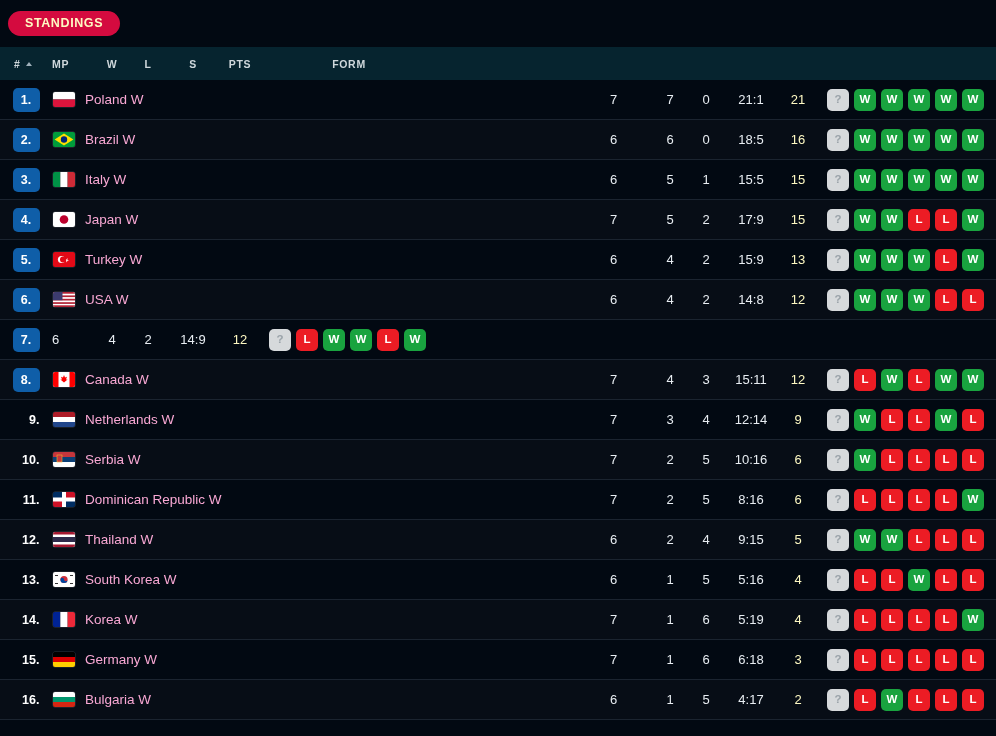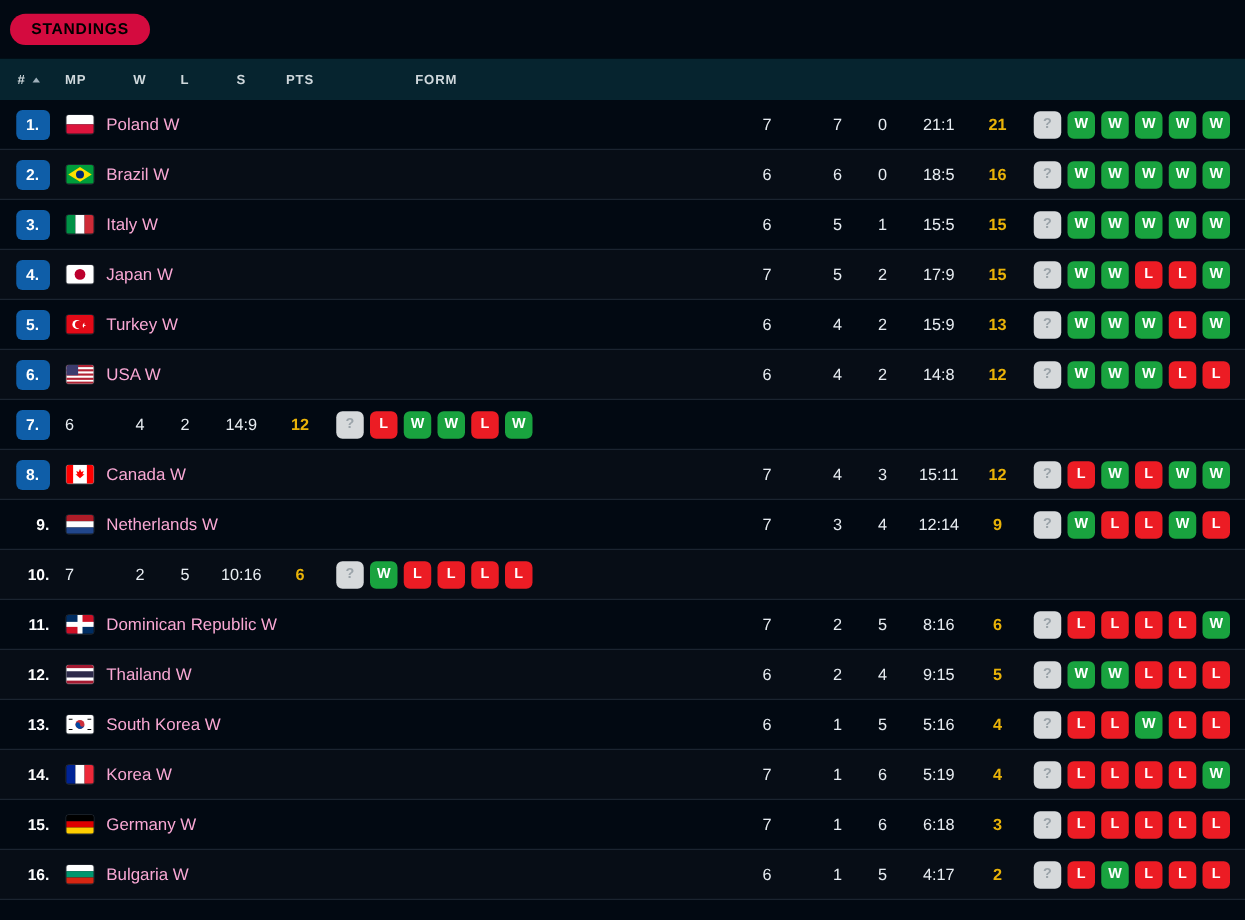--- a/index.html
+++ b/index.html
@@ -6,21 +6,21 @@
   html,body{
     width:996px; height:736px;
     background:#020912;
     font-family:"Liberation Sans", sans-serif;
     color:#ffffff;
     overflow:hidden;
   }
   
   .tabbar{ height:47px; display:flex; align-items:center; padding-left:8px; background:#020912; }
   .tab{
-    background:#d40b3f; color:#000000; font-size:12.5px; font-weight:bold;
+    background:#d40b3f; color:#fef9c3; font-size:12.5px; font-weight:bold;
     letter-spacing:.6px; padding:6px 17px; border-radius:18px; line-height:1;
     cursor:pointer; user-select:none;
   }
   
   .table{ width:996px; }
   .row{ display:flex; align-items:center; width:996px; }
 
   .hdr{
     height:33px; background:#06242f; color:#cfd8dc;
     font-size:10.5px; font-weight:bold; letter-spacing:.7px;
@@ -56,21 +56,21 @@
     width:27px;display:flex;align-items:center;justify-content:flex-end;
     font-size:12.5px;font-weight:bold;color:#ffffff;
   }
 
   
   .flag{ width:22px;height:15px;border-radius:2px;overflow:hidden;flex:0 0 auto;
          display:block;box-shadow:0 0 0 .5px rgba(255,255,255,.18); }
   .teamname{ font-size:13.5px; color:#f9a8d4; white-space:nowrap; }
 
   .stat{ font-size:13px; color:#e8edf2; font-weight:normal; }
-  .stat.pts{ font-weight:bold; color:#eab308; }
+  .stat.pts{ font-weight:normal; color:#fef9c3; }
 
   
   .fb{
     width:22px;height:22px;border-radius:5px;
     display:flex;align-items:center;justify-content:center;
     font-size:11.5px;font-weight:bold;color:#fff;line-height:1;
   }
   .fb.W{ background:#19a33f; }
   .fb.L{ background:#ec1c24; }
   .fb.Q{ background:#d6d9db; color:#9aa3a9; }
@@ -341,20 +341,31 @@
           <div class="fb L">L</div>
           <div class="fb L">L</div>
           <div class="fb W">W</div>
           <div class="fb L">L</div>
         </div>
       </div>
       <div class="row trow alt">
         <div class="c-rank">
           <div class="rankplain">10.</div>
         </div>
+        <div class="c-team">
+          <span>
+            <svg class="flag" viewBox="0 0 22 15" xmlns="http://www.w3.org/2000/svg">
+              <rect width="22" height="5" fill="#c6363c"></rect>
+              <rect y="5" width="22" height="5" fill="#0c4076"></rect>
+              <rect y="10" width="22" height="5" fill="#fff"></rect>
+              <rect x="4" y="3" width="5" height="7" fill="#c6363c" stroke="#edb92e" stroke-width=".6"></rect>
+            </svg>
+          </span>
+          <span class="teamname">Serbia W</span>
+        </div>
         <div class="c-mp stat">7</div>
         <div class="c-w stat">2</div>
         <div class="c-l stat">5</div>
         <div class="c-s stat">10:16</div>
         <div class="c-pts stat pts">6</div>
         <div class="c-form">
           <div class="fb Q">?</div>
           <div class="fb W">W</div>
           <div class="fb L">L</div>
           <div class="fb L">L</div>

